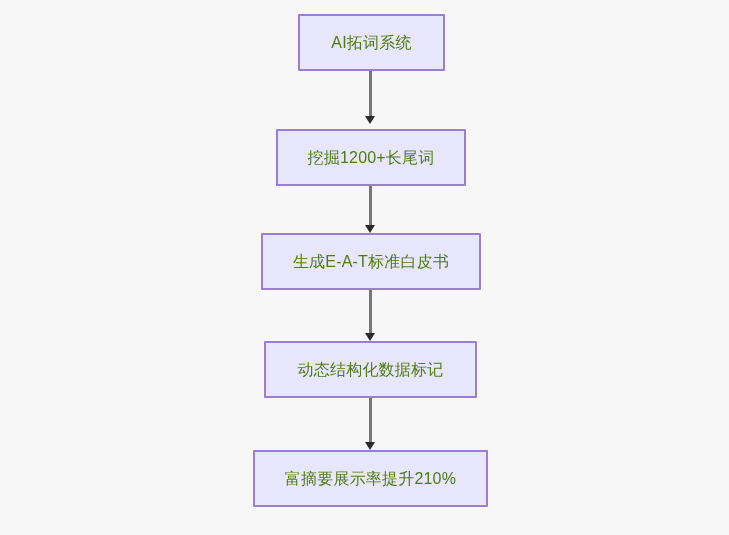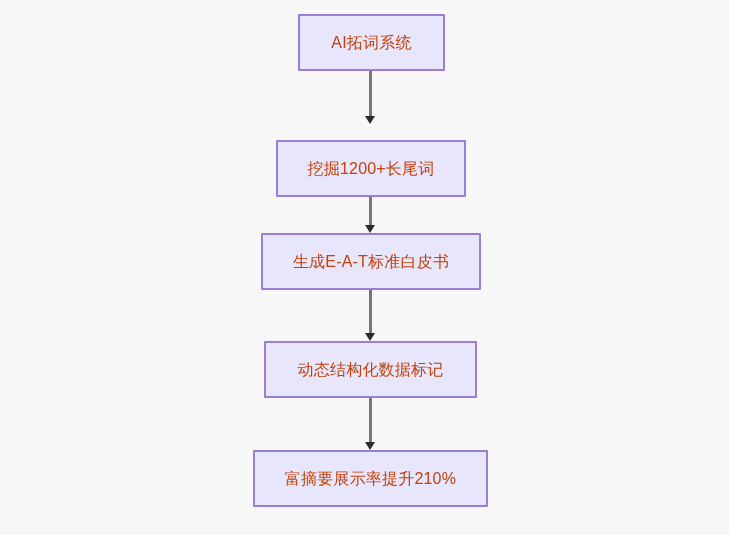--- a/index.html
+++ b/index.html
@@ -21,21 +21,21 @@
   .node {
     position: absolute;
     box-sizing: border-box;
     height: 57px;
     background: #e8e6fb;
     border: 2px solid #9a7ed4;
     border-radius: 1px;
     display: flex;
     align-items: center;
     justify-content: center;
-    color: #c2410c;
+    color: #4d7c0f;
     font-size: 16px;
     line-height: 1;
     letter-spacing: 0.2px;
     white-space: nowrap;
     z-index: 2;
   }
   .node-label {
     display: block;
   }
   .edge {
@@ -50,21 +50,21 @@
     width: 0;
     height: 0;
     border-left: 5px solid transparent;
     border-right: 5px solid transparent;
     border-top: 8px solid #2b2b2b;
     left: 365px;
     z-index: 3;
   }
   
   #node-0 { left: 298px; top: 14px;  width: 147px; }
-  #node-1 { left: 276px; top: 140px; width: 190px; }
+  #node-1 { left: 276px; top: 129px; width: 190px; }
   #node-2 { left: 261px; top: 233px; width: 220px; }
   #node-3 { left: 264px; top: 341px; width: 213px; }
   #node-4 { left: 253px; top: 450px; width: 235px; }
   
   #edge-0 { top: 71px;  height: 46px; }
   #edge-1 { top: 181px; height: 45px; }
   #edge-2 { top: 290px; height: 44px; }
   #edge-3 { top: 398px; height: 45px; }
   #arrow-0 { top: 116px; }
   #arrow-1 { top: 225px; }

